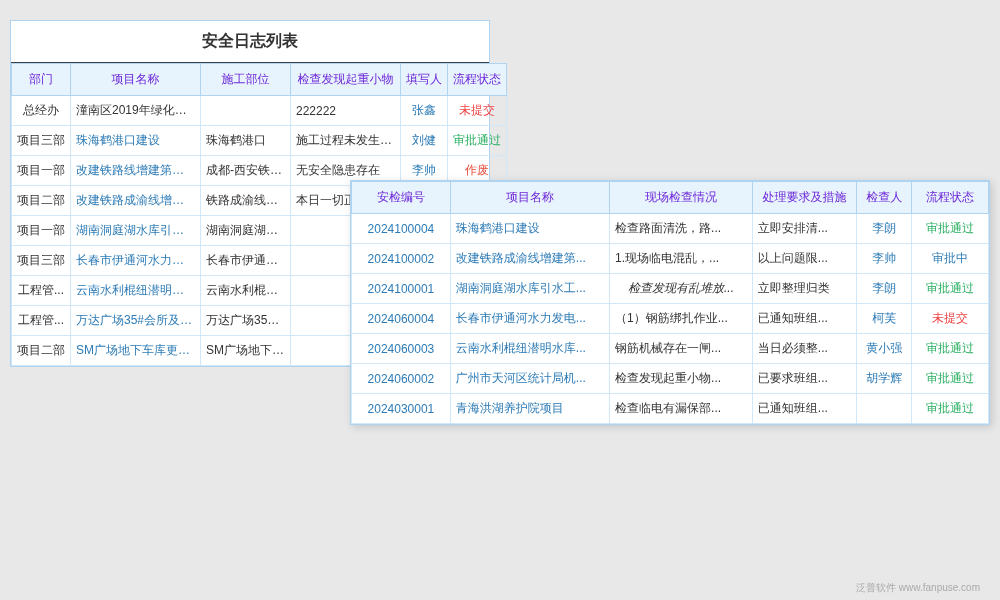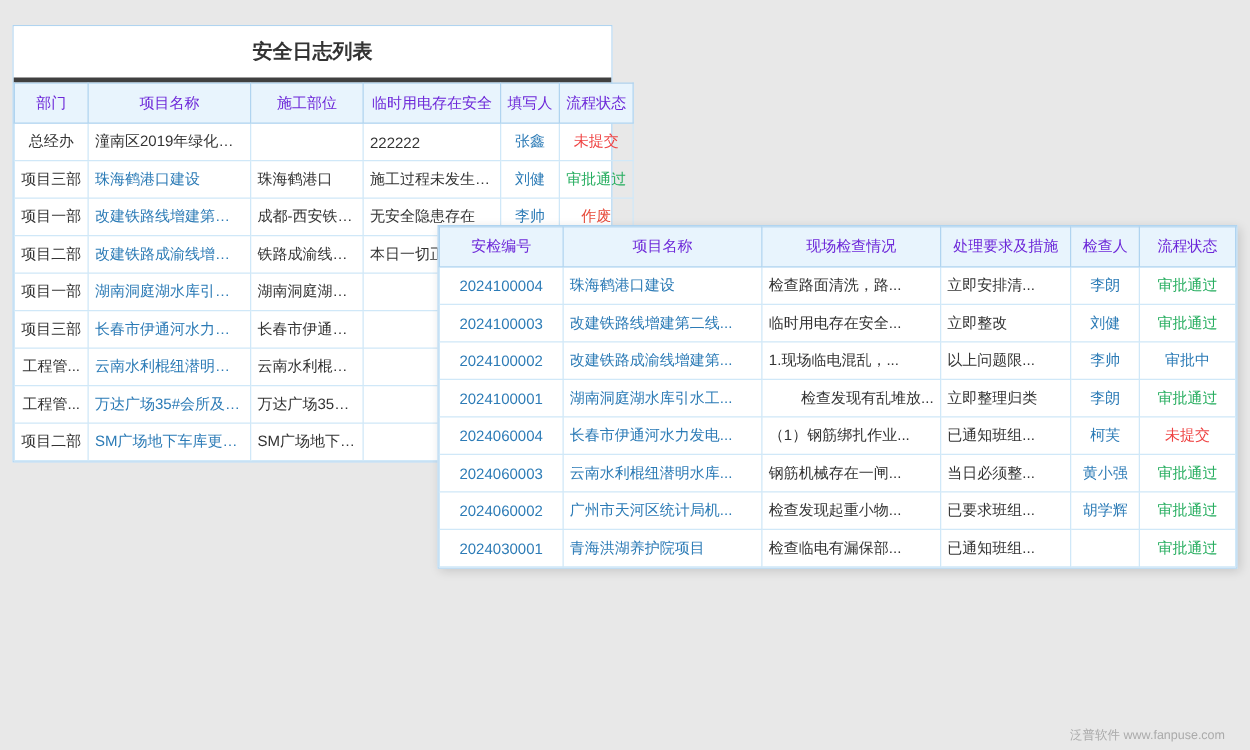--- a/index.html
+++ b/index.html
@@ -35,21 +35,21 @@
       box-shadow: 2px 2px 8px rgba(0,0,0,0.15);
     }
 
     .panel-title {
       background: white;
       text-align: center;
       font-size: 16px;
       font-weight: bold;
       color: #333;
       padding: 10px 0;
-      border-bottom: 4px solid #404040;
+      border-bottom: 1px solid #404040;
     }
 
     table {
       width: 100%;
       border-collapse: collapse;
     }
 
     thead tr {
       background: #e8f4fd;
     }
@@ -100,21 +100,21 @@
 <body>
 
 <div class="panel panel-left">
   <div class="panel-title">安全日志列表</div>
   <table>
     <thead>
       <tr>
         <th style="width:55px">部门</th>
         <th style="width:130px">项目名称</th>
         <th style="width:90px">施工部位</th>
-        <th style="width:110px">临时用电存在安全</th>
+        <th style="width:110px">检查发现起重小物</th>
         <th style="width:45px">填写人</th>
         <th style="width:55px">流程状态</th>
       </tr>
     </thead>
     <tbody id="left-tbody">
         <tr>
     <td>总经办</td>
     <td class="" style="text-align:left;max-width:130px;overflow:hidden;text-overflow:ellipsis;">潼南区2019年绿化补贴项...</td>
     <td style="text-align:left;max-width:90px;overflow:hidden;text-overflow:ellipsis;"></td>
     <td style="text-align:left;max-width:110px;overflow:hidden;text-overflow:ellipsis;">222222</td>
@@ -204,39 +204,31 @@
     <tbody id="right-tbody">
         <tr>
     <td class="link-text">2024100004</td>
     <td class="link-text" style="text-align:left;max-width:145px;overflow:hidden;text-overflow:ellipsis;">珠海鹤港口建设</td>
     <td style="text-align:left;max-width:130px;overflow:hidden;text-overflow:ellipsis;">检查路面清洗，路...</td>
     <td style="text-align:left;max-width:90px;overflow:hidden;text-overflow:ellipsis;">立即安排清...</td>
     <td class="link-text">李朗</td>
     <td class="status-approved">审批通过</td>
   </tr>
         <tr>
-    <td class="link-text">2024100003</td>
-    <td class="link-text" style="text-align:left;max-width:145px;overflow:hidden;text-overflow:ellipsis;">改建铁路线增建第二线...</td>
-    <td style="text-align:left;max-width:130px;overflow:hidden;text-overflow:ellipsis;">临时用电存在安全...</td>
-    <td style="text-align:left;max-width:90px;overflow:hidden;text-overflow:ellipsis;">立即整改</td>
-    <td class="link-text">刘健</td>
-    <td class="status-approved">审批通过</td>
-  </tr>
-        <tr>
     <td class="link-text">2024100002</td>
     <td class="link-text" style="text-align:left;max-width:145px;overflow:hidden;text-overflow:ellipsis;">改建铁路成渝线增建第...</td>
     <td style="text-align:left;max-width:130px;overflow:hidden;text-overflow:ellipsis;">1.现场临电混乱，...</td>
     <td style="text-align:left;max-width:90px;overflow:hidden;text-overflow:ellipsis;">以上问题限...</td>
     <td class="link-text">李帅</td>
     <td class="status-reviewing">审批中</td>
   </tr>
         <tr>
     <td class="link-text">2024100001</td>
     <td class="link-text" style="text-align:left;max-width:145px;overflow:hidden;text-overflow:ellipsis;">湖南洞庭湖水库引水工...</td>
-    <td style="text-align:right;max-width:130px;overflow:hidden;text-overflow:ellipsis;">检查发现有乱堆放...</td>
+    <td style="text-align:center;max-width:130px;overflow:hidden;text-overflow:ellipsis;font-style:italic;">检查发现有乱堆放...</td>
     <td style="text-align:left;max-width:90px;overflow:hidden;text-overflow:ellipsis;">立即整理归类</td>
     <td class="link-text">李朗</td>
     <td class="status-approved">审批通过</td>
   </tr>
         <tr>
     <td class="link-text">2024060004</td>
     <td class="link-text" style="text-align:left;max-width:145px;overflow:hidden;text-overflow:ellipsis;">长春市伊通河水力发电...</td>
     <td style="text-align:left;max-width:130px;overflow:hidden;text-overflow:ellipsis;">（1）钢筋绑扎作业...</td>
     <td style="text-align:left;max-width:90px;overflow:hidden;text-overflow:ellipsis;">已通知班组...</td>
     <td class="link-text">柯芙</td>

